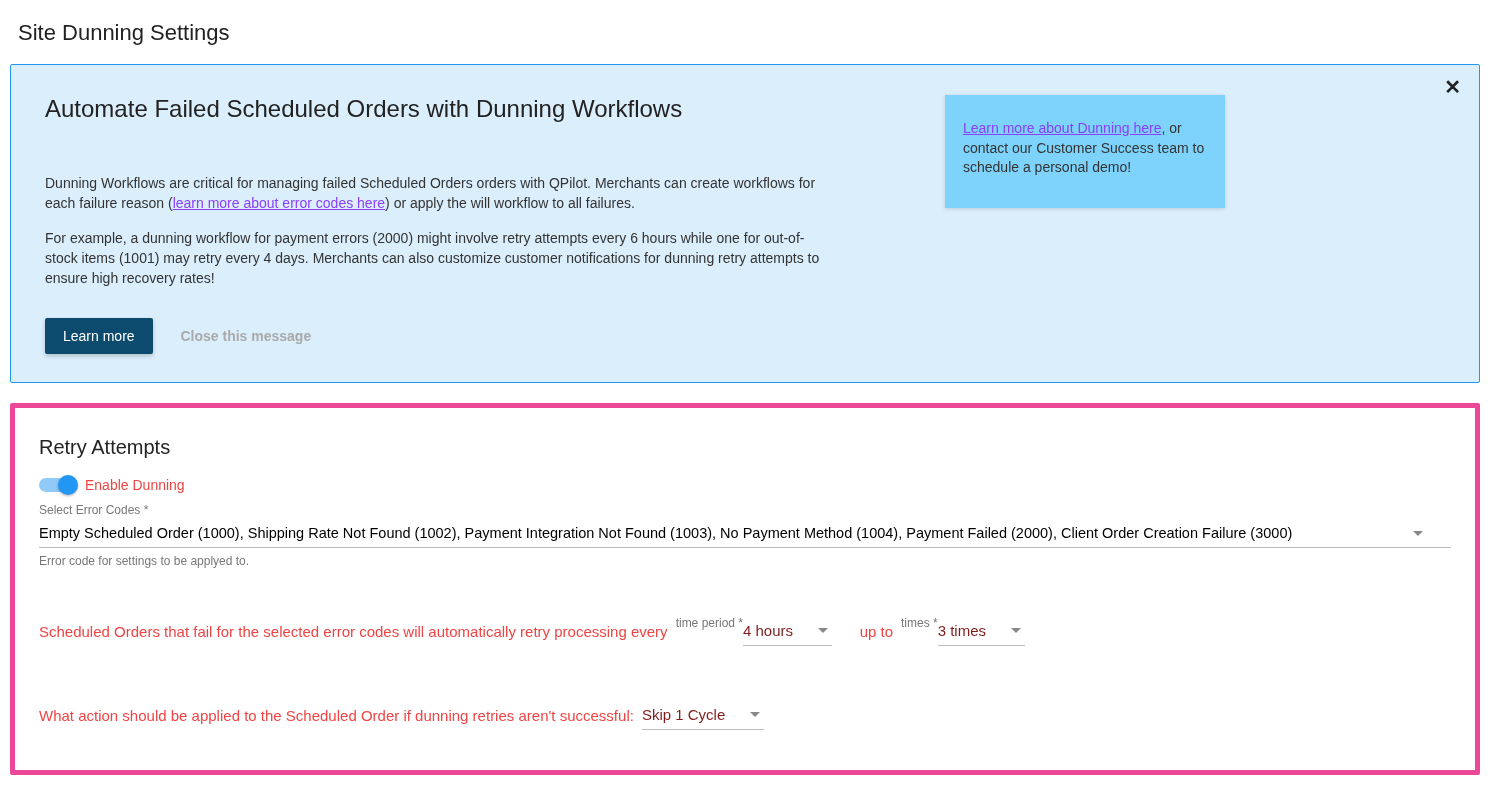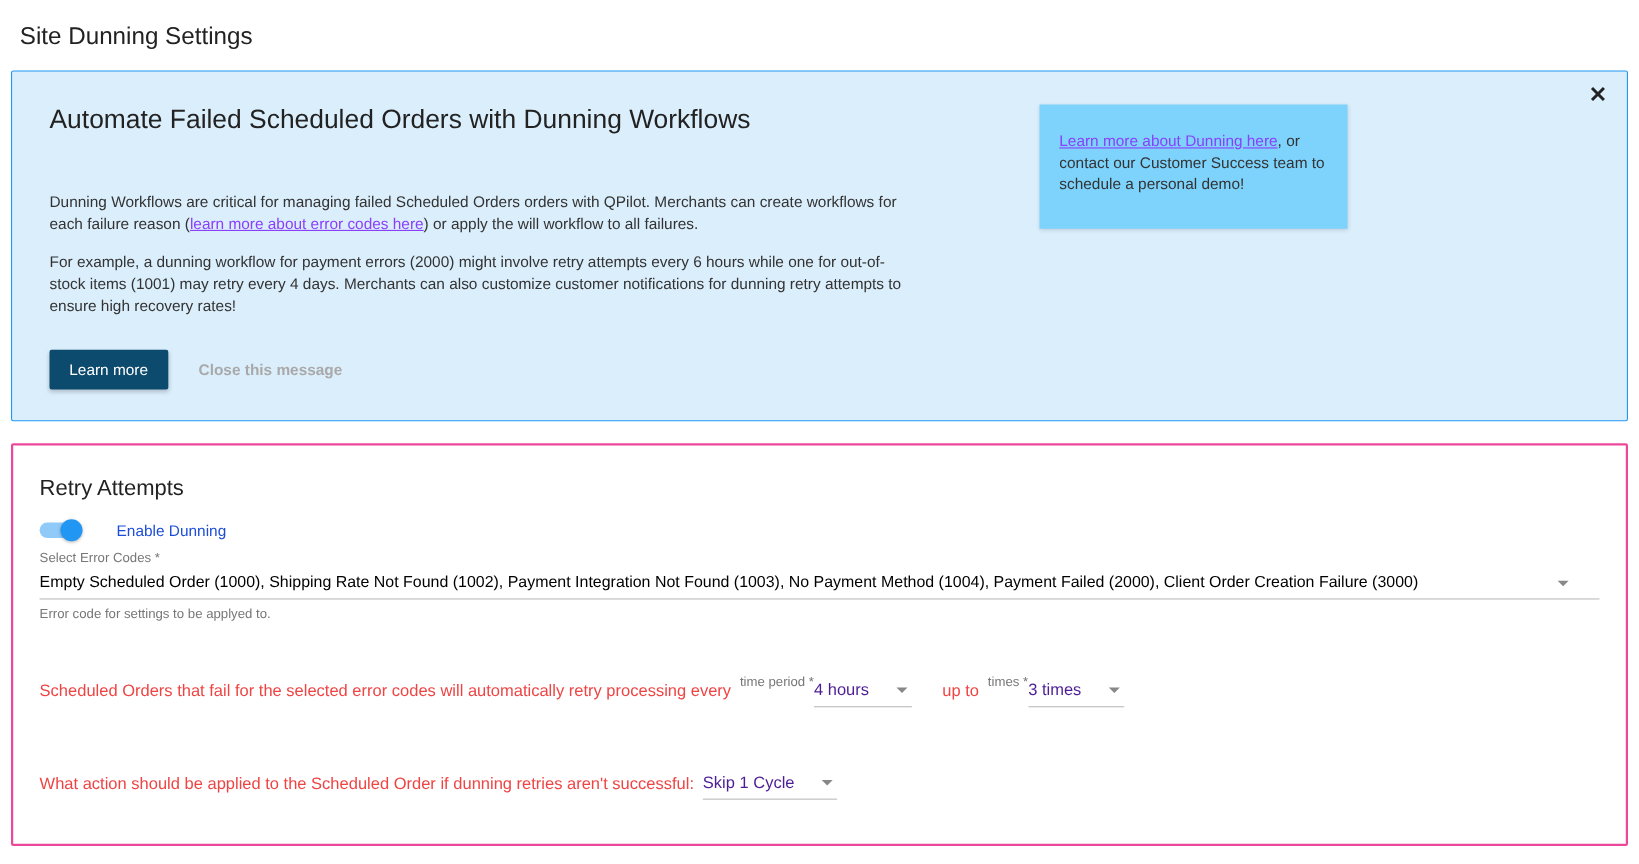--- a/index.html
+++ b/index.html
@@ -82,21 +82,21 @@
   .close-msg {
     display: inline-block;
     margin-left: 24px;
     color: #a9a9a9;
     font-weight: bold;
     font-size: 14px;
     cursor: pointer;
   }
 
   .card {
-    border: 2px solid #ec4899;
+    border: 5px solid #ec4899;
     border-radius: 2px;
     padding: 28px 24px 40px 24px;
   }
   .card-title {
     font-size: 20px;
     font-weight: 500;
     margin: 0 0 18px 0;
     color: #222;
   }
 
@@ -118,21 +118,21 @@
   .toggle .knob {
     position: absolute;
     right: -3px;
     top: -3px;
     width: 20px;
     height: 20px;
     background: #2196F3;
     border-radius: 50%;
     box-shadow: 0 1px 3px rgba(0,0,0,0.3);
   }
-  .toggle-label { font-size: 14px; color: #1d4ed8; margin-left: 24px; }
+  .toggle-label { font-size: 14px; color: #ef4444; }
 
   .field-label {
     font-size: 12px;
     color: #777;
     margin-top: 8px;
   }
   .select-wide {
     border: none;
     border-bottom: 1px solid #bbb;
     padding: 6px 28px 6px 0;
@@ -181,21 +181,21 @@
   .inline-label {
     font-size: 12px;
     color: #777;
     margin-bottom: 0;
   }
   .inline-select {
     border: none;
     border-bottom: 1px solid #bbb;
     padding: 6px 4px 6px 0;
     font-size: 15px;
-    color: #4c1d95;
+    color: #7f1d1d;
     display: flex;
     align-items: center;
     justify-content: space-between;
     cursor: pointer;
     gap: 25px;
   }
 </style>
 </head>
 <body>
 

